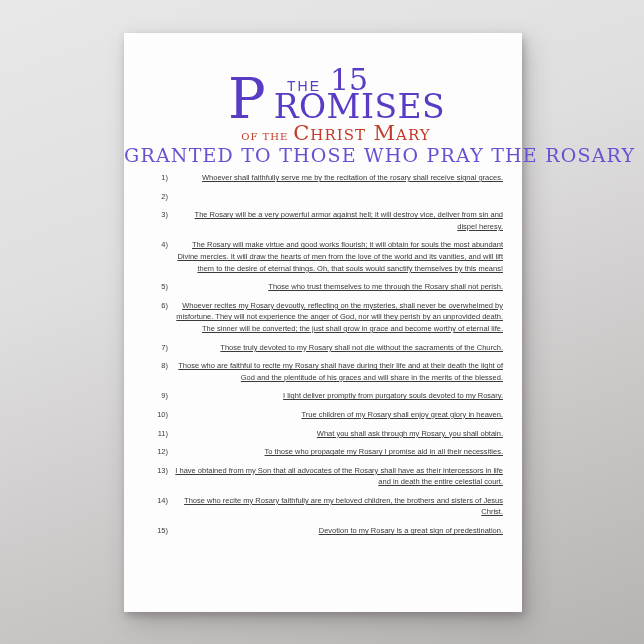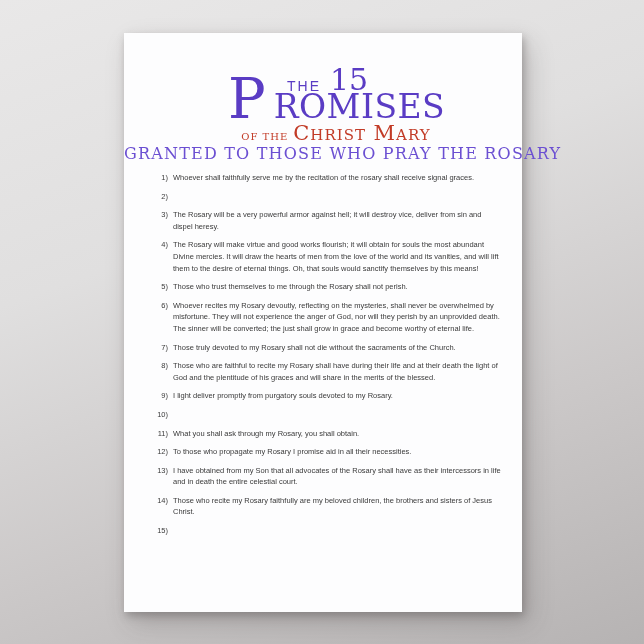--- a/index.html
+++ b/index.html
@@ -43,36 +43,36 @@
     padding-left:26px;box-sizing:border-box;
     font-family:"DejaVu Serif",serif;color:var(--red);
     line-height:1;white-space:nowrap;
   }
   .t-ofthe{font-size:10px;letter-spacing:1px;margin-right:5px;}
   .t-vm{font-size:21px;font-variant:small-caps;letter-spacing:1px;}
   .t-tag{
     position:absolute;left:0;top:113px;width:100%;
     text-align:center;
     font-family:"DejaVu Serif",serif;color:var(--purple-light);
-    font-size:16px;letter-spacing:1.2px;line-height:1;
+    font-size:19px;letter-spacing:1.2px;line-height:1;
     white-space:nowrap;
   }
   
   .promises{
     position:absolute;left:0;top:139px;width:100%;
     margin:0;padding:0;list-style:none;
     color:#3a3a3a;
   }
   .promise{
     display:grid;grid-template-columns:30px 330px;column-gap:5px;
     justify-content:start;padding-left:14px;margin-bottom:7px;
     font-size:7.5px;line-height:11.6px;
   }
   .promise .num{text-align:right;}
-  .promise .txt{text-align:left;}
+  .promise .txt{text-align:right;text-decoration:underline;}
 </style>
 </head>
 <body style="--purple: #5a3cc4; --purple-light: #6b4fd2; --red: #c23b27;">
 
 <div class="stage">
   <div class="poster">
 
     <header class="title">
       <div class="t-main">
         <span class="t-p">P</span>
@@ -118,36 +118,38 @@
       <li class="promise">
         <span class="num">8)</span>
         <span class="txt">Those who are faithful to recite my Rosary shall have during their life and at their death the light of God and the plentitude of his graces and will share in the merits of the blessed.</span>
       </li>
       <li class="promise">
         <span class="num">9)</span>
         <span class="txt">I light deliver promptly from purgatory souls devoted to my Rosary.</span>
       </li>
       <li class="promise">
         <span class="num">10)</span>
+        <span class="txt">True children of my Rosary shall enjoy great glory in heaven.</span>
       </li>
       <li class="promise">
         <span class="num">11)</span>
         <span class="txt">What you shall ask through my Rosary, you shall obtain.</span>
       </li>
       <li class="promise">
         <span class="num">12)</span>
         <span class="txt">To those who propagate my Rosary I promise aid in all their necessities.</span>
       </li>
       <li class="promise">
         <span class="num">13)</span>
         <span class="txt">I have obtained from my Son that all advocates of the Rosary shall have as their intercessors in life and in death the entire celestial court.</span>
       </li>
       <li class="promise">
         <span class="num">14)</span>
         <span class="txt">Those who recite my Rosary faithfully are my beloved children, the brothers and sisters of Jesus Christ.</span>
       </li>
       <li class="promise">
         <span class="num">15)</span>
+        <span class="txt">Devotion to my Rosary is a great sign of predestination.</span>
       </li>
     </ol>
 
   </div>
 </div>
 
 </body></html>

